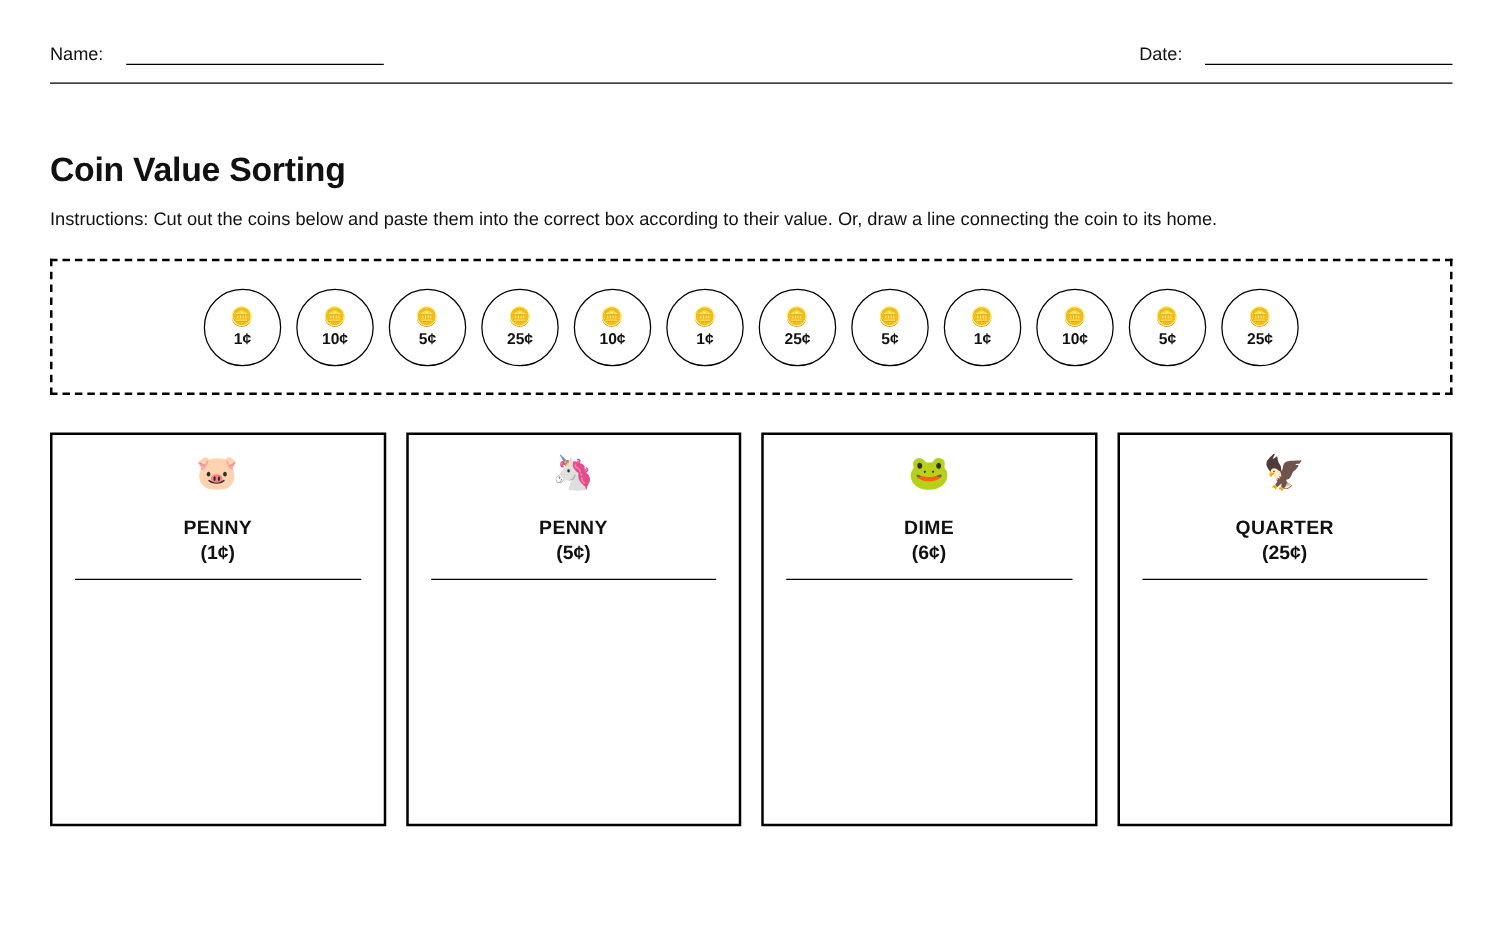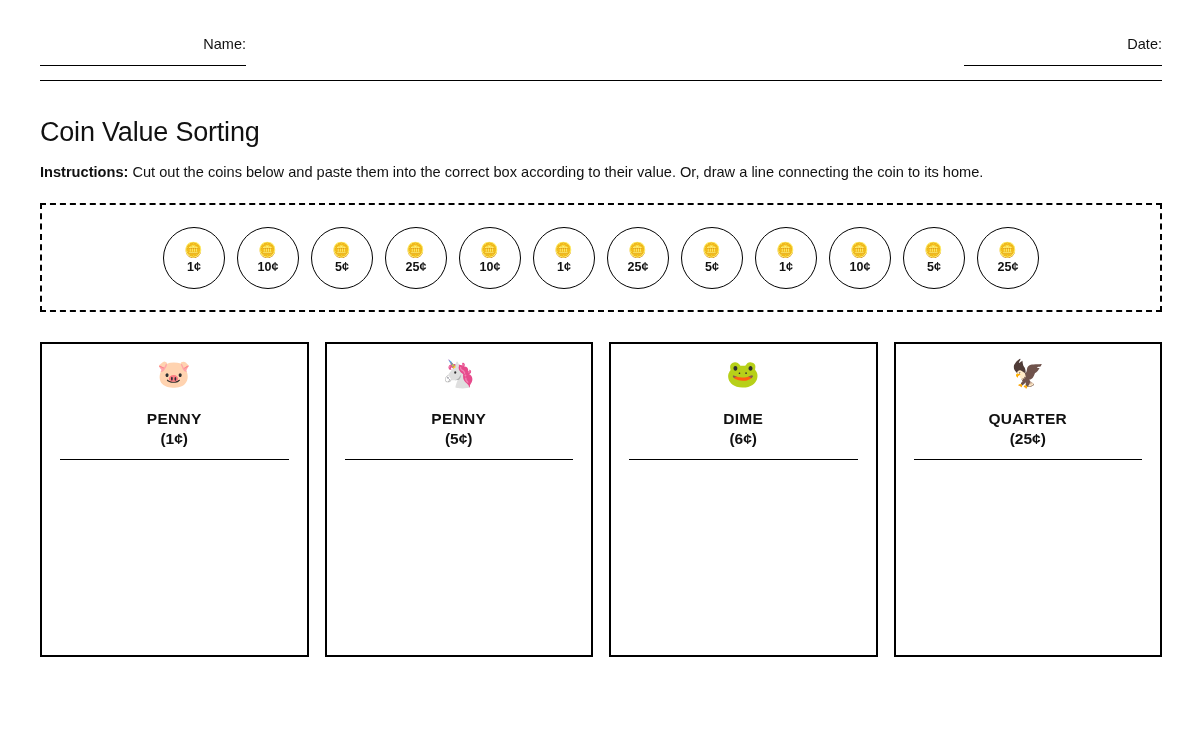--- a/index.html
+++ b/index.html
@@ -26,54 +26,53 @@
   .header-row {
     display: flex;
     justify-content: space-between;
     align-items: flex-end;
     padding-top: 36px;
     font-size: 14.5px;
   }
   .field {
     display: flex;
     align-items: flex-end;
-    gap: 0;
-    flex-direction: column;
+    gap: 18px;
   }
   .field-label {
     font-size: 14.5px;
     line-height: 16px;
     white-space: nowrap;
   }
   .field-line {
     border-bottom: 1px solid #000000;
     height: 13px;
   }
   .name-line { width: 206px; }
   .date-line { width: 198px; }
 
   .header-rule {
     margin-top: 14px;
     border-bottom: 1.6px solid #000000;
   }
 
   
   .title {
-    margin-top: 36px;
+    margin-top: 54px;
     font-size: 27px;
-    font-weight: normal;
+    font-weight: bold;
     letter-spacing: -0.2px;
   }
   .instructions {
     margin-top: 14px;
     font-size: 14.6px;
     line-height: 21px;
     max-width: 1125px;
   }
-  .instructions b { font-weight: bold; }
+  .instructions b { font-weight: normal; }
 
   
   .coin-bank {
     margin-top: 20px;
     border: 2px dashed #000000;
     height: 105px;
     display: flex;
     align-items: center;
     justify-content: center;
     gap: 0px;

